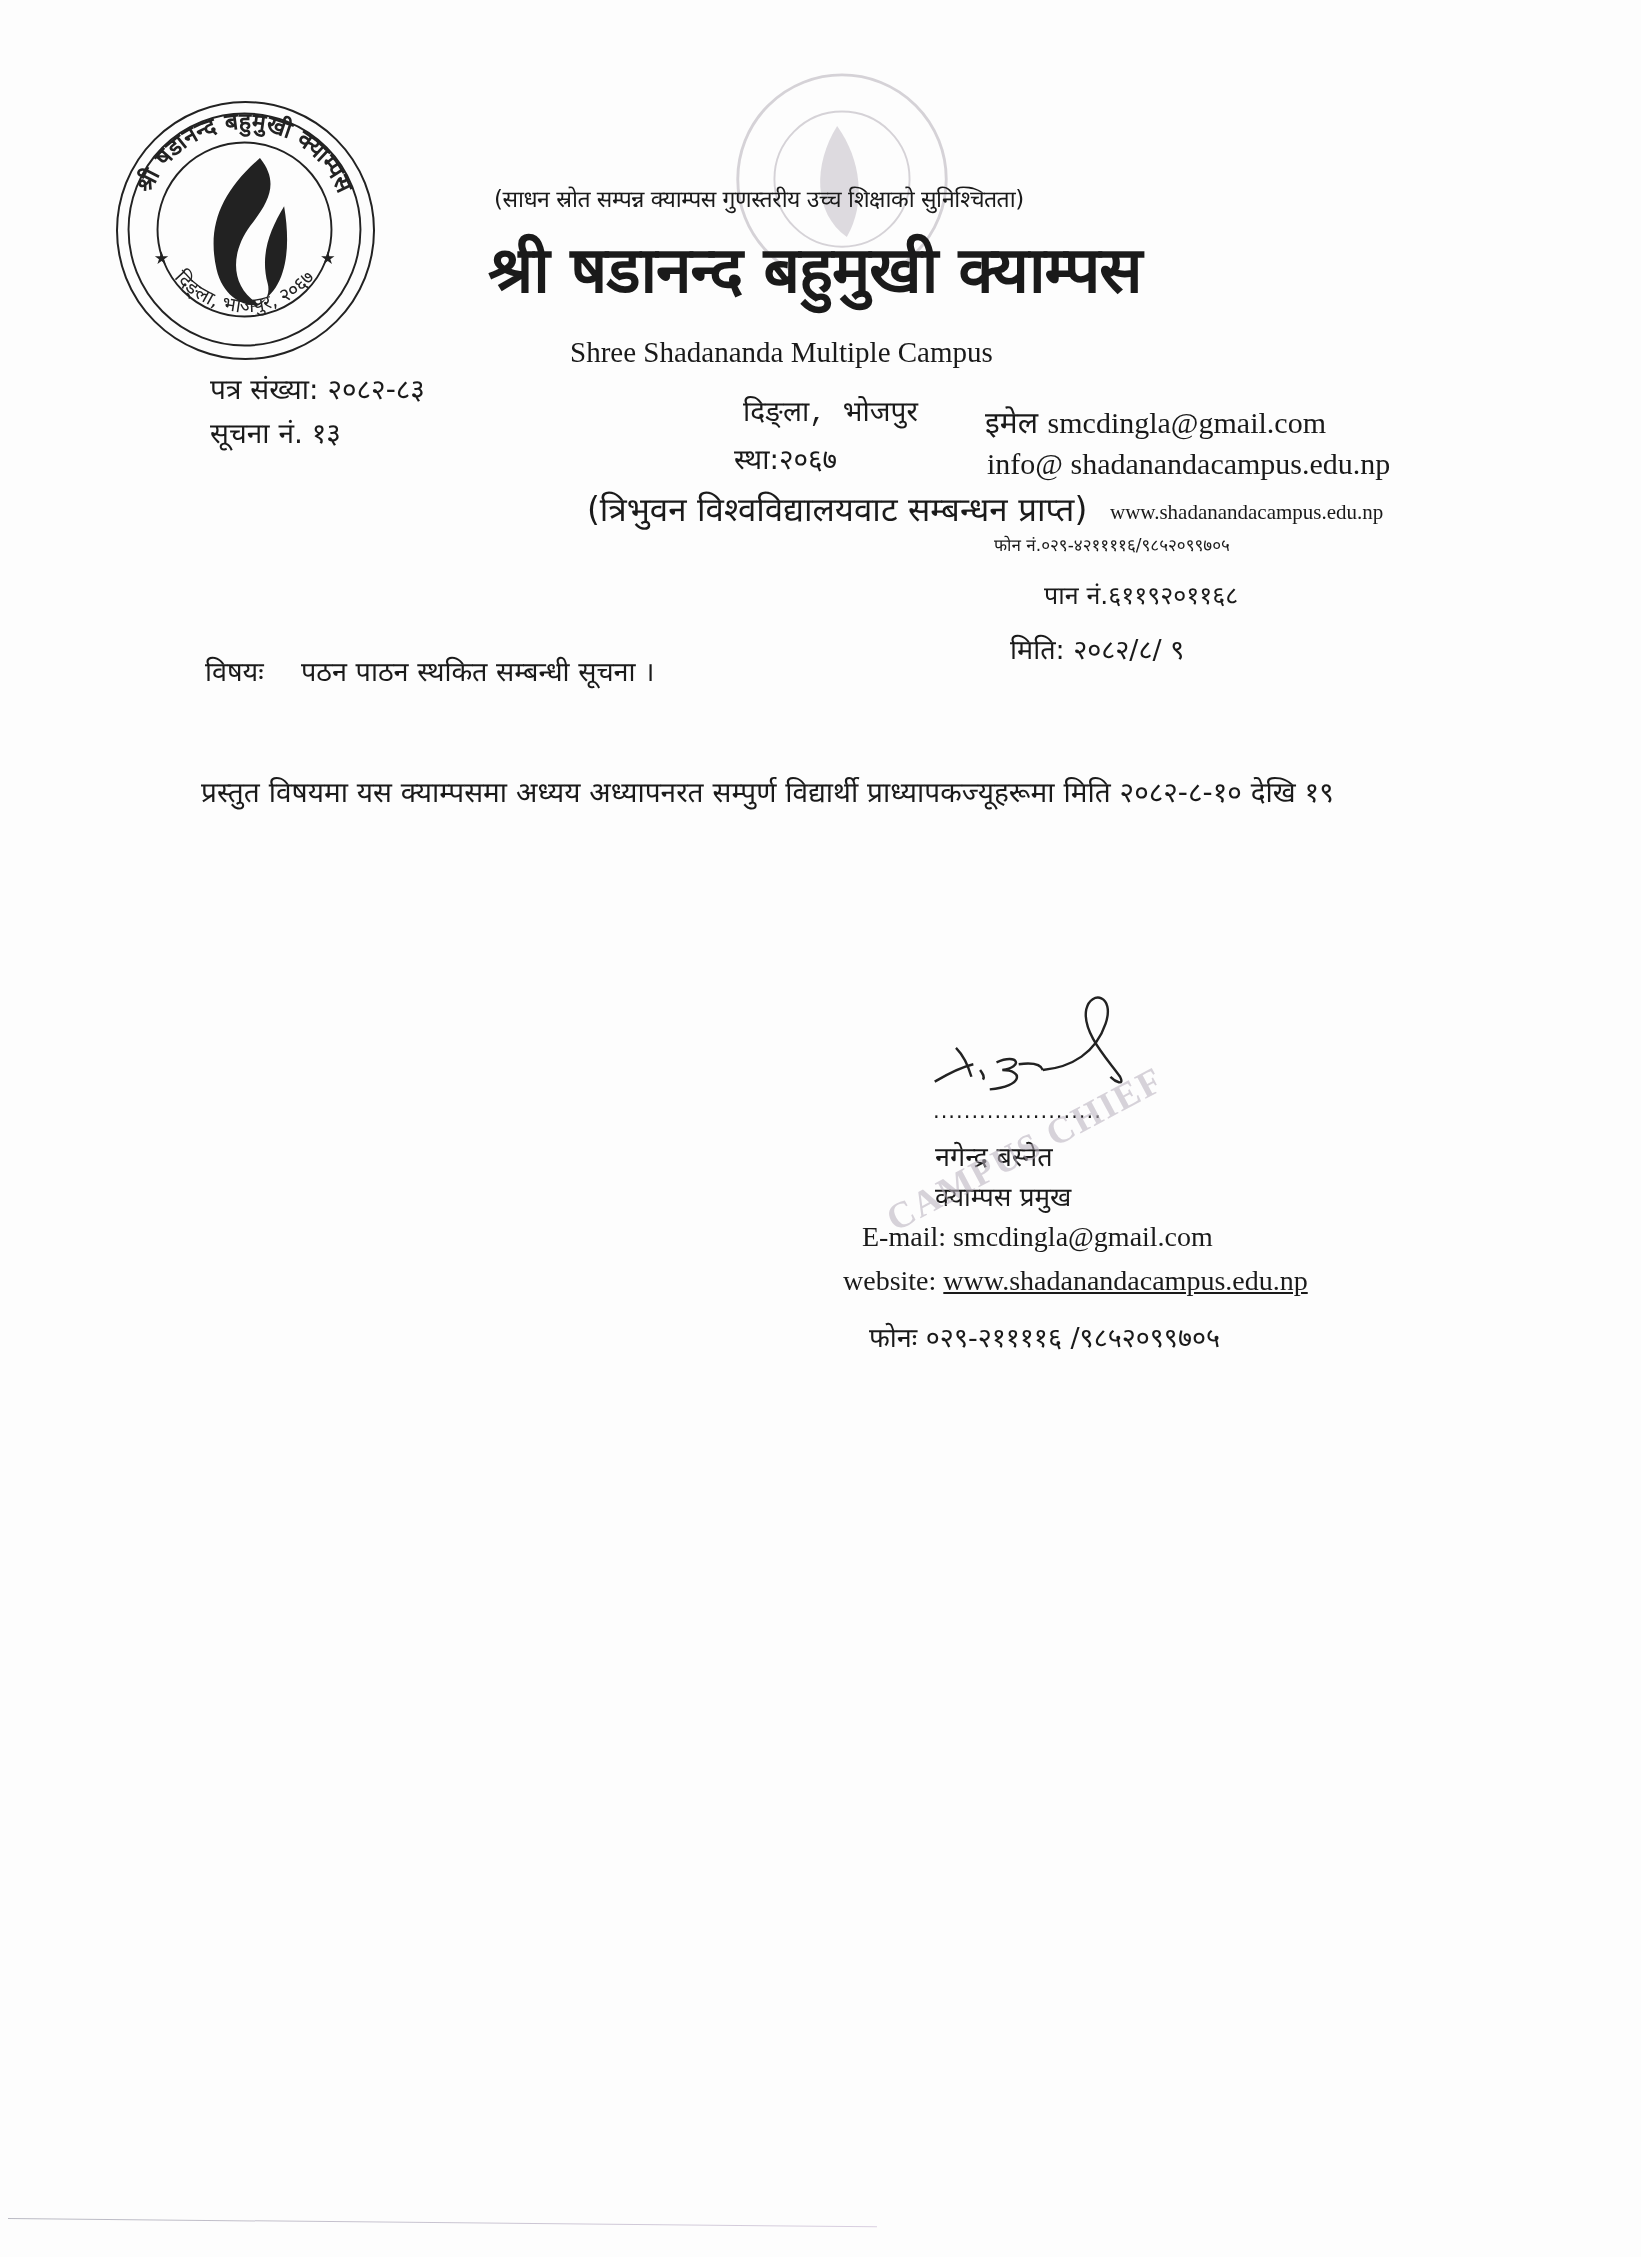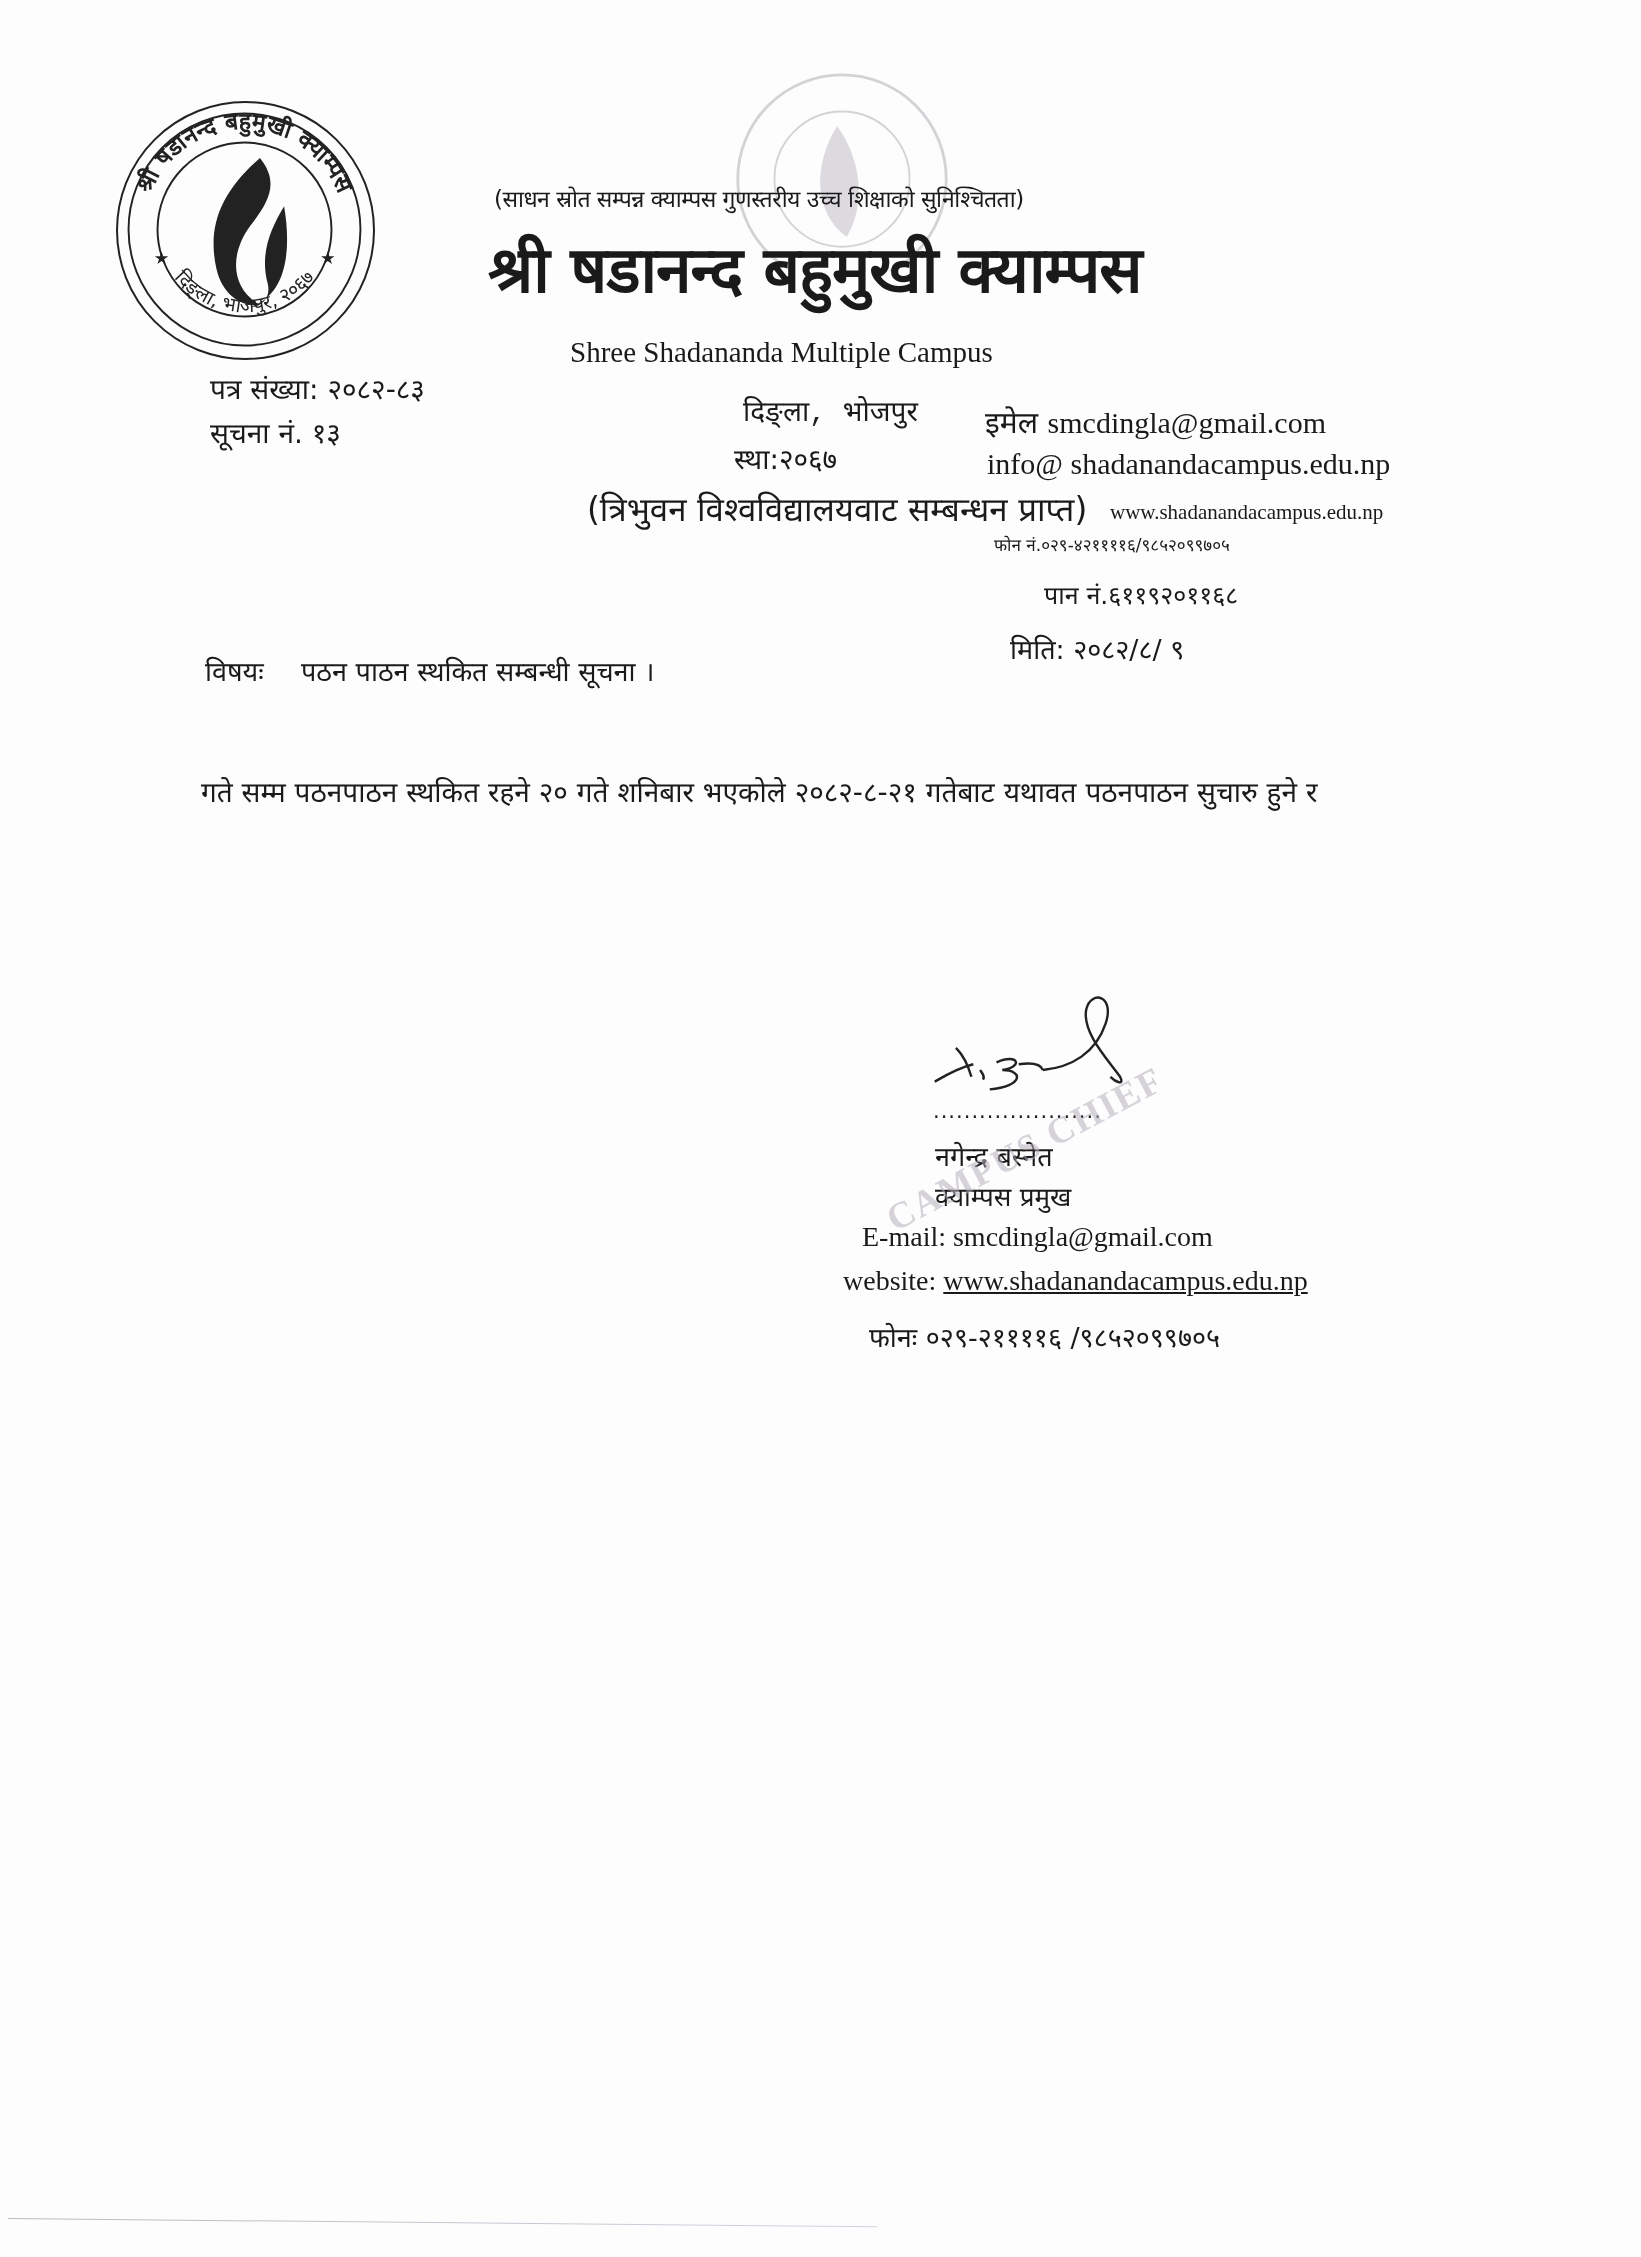--- a/index.html
+++ b/index.html
@@ -127,21 +127,21 @@
 <div class="abs email2 serif">info@ shadanandacampus.edu.np</div>
 <div class="abs web1 serif">www.shadanandacampus.edu.np</div>
 <div class="abs phone1 deva">फोन नं.०२९-४२११११६/९८५२०९९७०५</div>
 <div class="abs pan deva">पान नं.६११९२०११६८</div>
 <div class="abs date deva">मिति: २०८२/८/ ९</div>
 
 <div class="abs subject-label deva">विषयः</div>
 <div class="abs subject-text deva">पठन पाठन स्थकित सम्बन्धी सूचना ।</div>
 
 <div class="abs body-text deva">
-  <span>गते सम्म पठनपाठन स्थकित रहने २० गते शनिबार भएकोले २०८२-८-२१ गतेबाट यथावत पठनपाठन सुचारु हुने र</span>
+  <span>प्रस्तुत विषयमा यस क्याम्पसमा अध्यय अध्यापनरत सम्पुर्ण विद्यार्थी प्राध्यापकज्यूहरूमा मिति २०८२-८-१० देखि १९</span>
 </div>
 
 <div class="abs signature">
   <svg width="251" height="116" viewBox="0 0 260 120">
     <path d="M8 100 C 25 90, 35 85, 48 82" fill="none" stroke="#222" stroke-width="2.5"></path>
     <path d="M30 65 C 40 75, 44 88, 46 95" fill="none" stroke="#222" stroke-width="2.5"></path>
     <path d="M55 88 C 58 92, 60 95, 58 98" fill="none" stroke="#222" stroke-width="2.5"></path>
     <path d="M72 80 C 95 70, 100 85, 78 88 C 100 88, 100 105, 65 108" fill="none" stroke="#222" stroke-width="2.5"></path>
     <path d="M95 82 C 110 80, 118 82, 120 88" fill="none" stroke="#222" stroke-width="2.5"></path>
     <path d="M120 88 C 150 85, 175 70, 185 40 C 195 10, 170 5, 165 25 C 160 50, 190 80, 200 95 C 205 105, 195 100, 190 95" fill="none" stroke="#222" stroke-width="2.5"></path>

